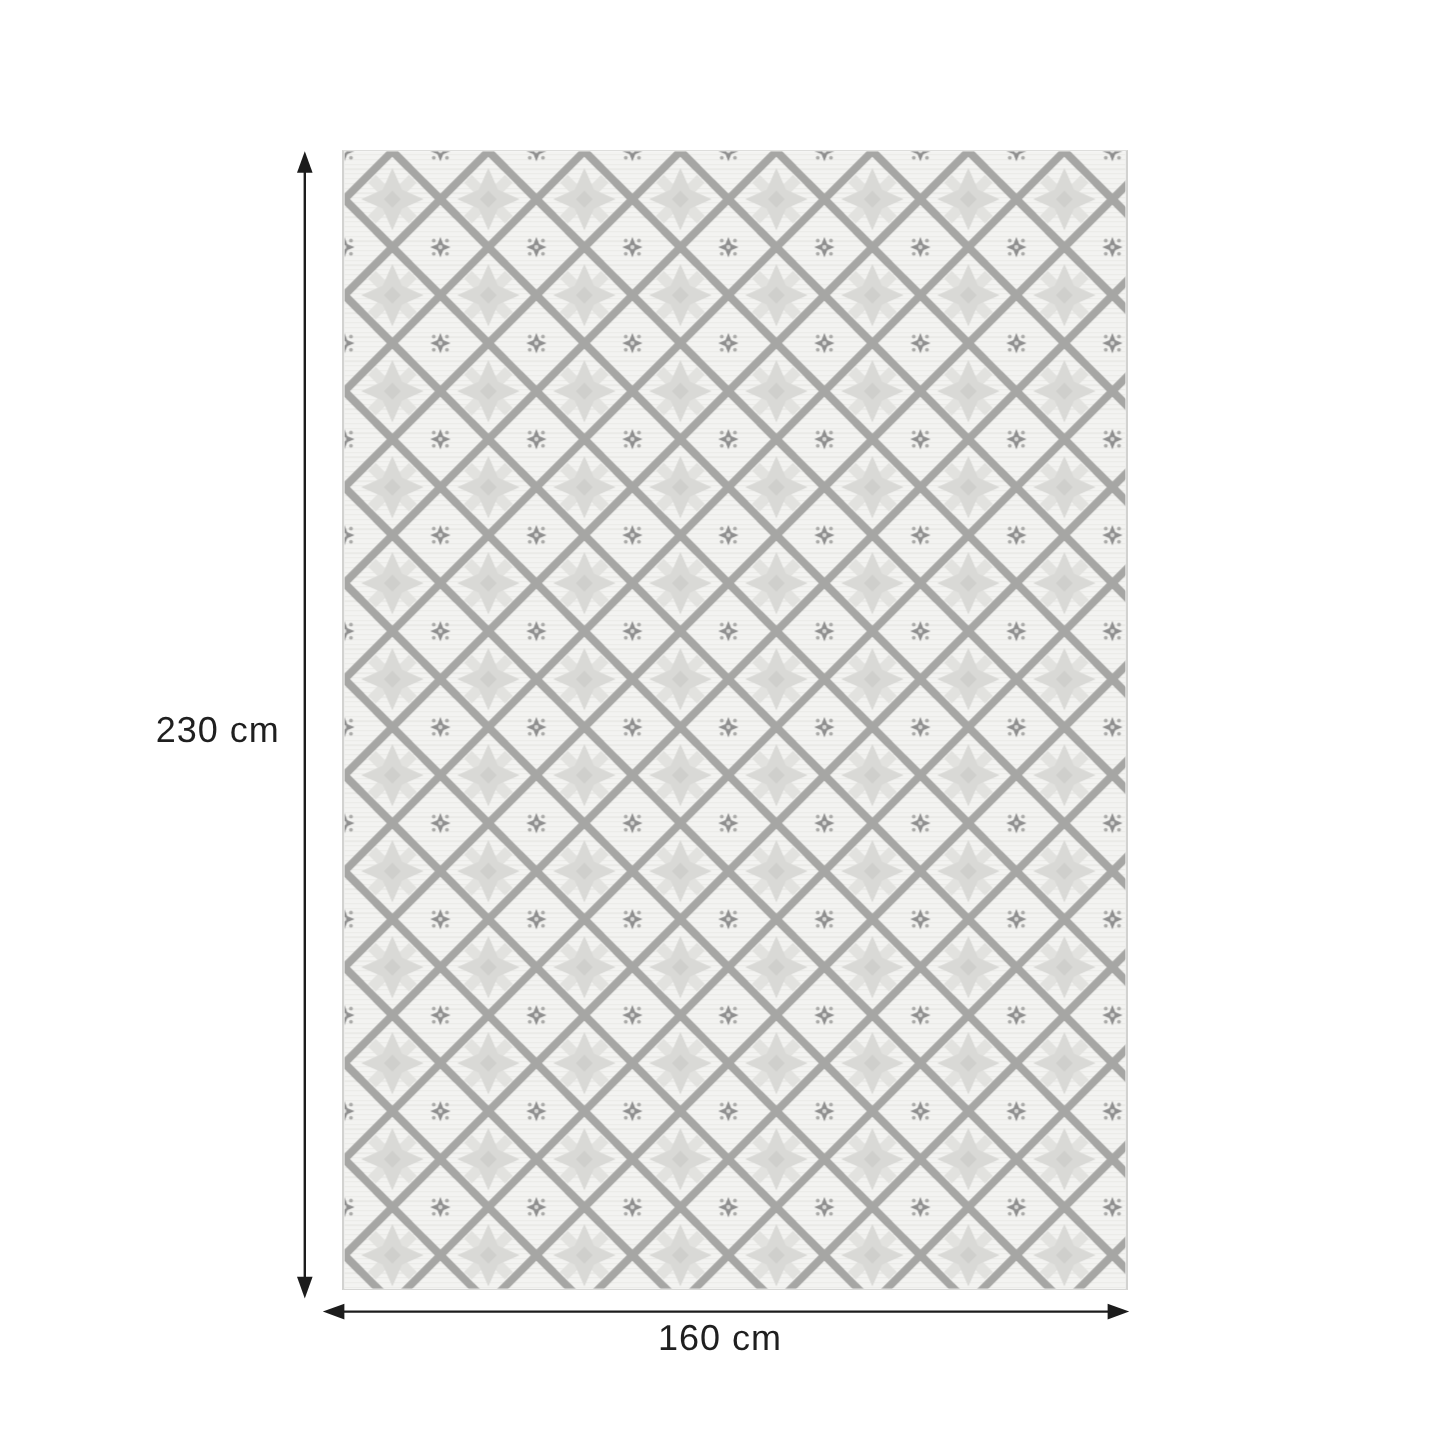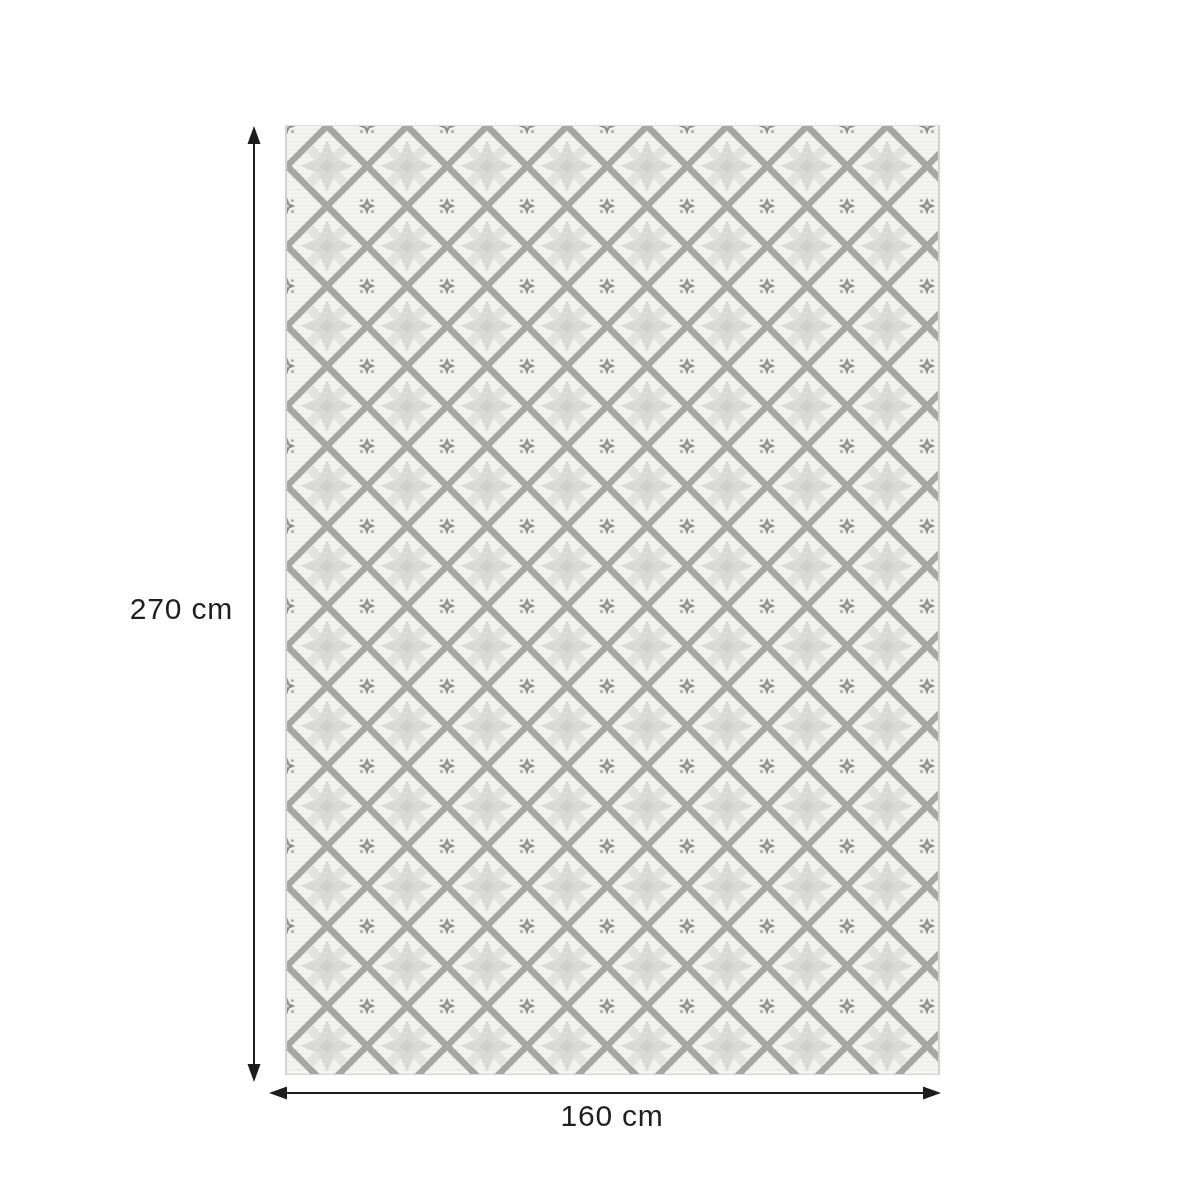--- a/index.html
+++ b/index.html
@@ -39,21 +39,21 @@
     line-height: 30px;
     white-space: nowrap;
   }
   .dim-label.height {
     left: 78px;
     top: 594px;
     width: 155px;
     text-align: right;
   }
   .dim-label.width {
-    left: 492px;
+    left: 480px;
     top: 1101px;
     width: 240px;
     text-align: center;
   }
 </style>
 </head>
 <body>
 
 <div class="canvas">
 
@@ -95,17 +95,17 @@
 
     <line x1="254" y1="140" x2="254" y2="1068" stroke-width="2" stroke="#1c1c1c"></line>
     <polygon points="254,126 247.5,144 260.5,144" fill="#1c1c1c"></polygon>
     <polygon points="254,1082 247.5,1064 260.5,1064" fill="#1c1c1c"></polygon>
 
     <line x1="283" y1="1093" x2="927" y2="1093" stroke-width="2" stroke="#1c1c1c"></line>
     <polygon points="269,1093 287,1086.5 287,1099.5" fill="#1c1c1c"></polygon>
     <polygon points="941,1093 923,1086.5 923,1099.5" fill="#1c1c1c"></polygon>
   </svg>
 
-  <div class="dim-label height">270 cm</div>
+  <div class="dim-label height">230 cm</div>
 
   <div class="dim-label width">160 cm</div>
 
 </div>
 
 </body></html>

